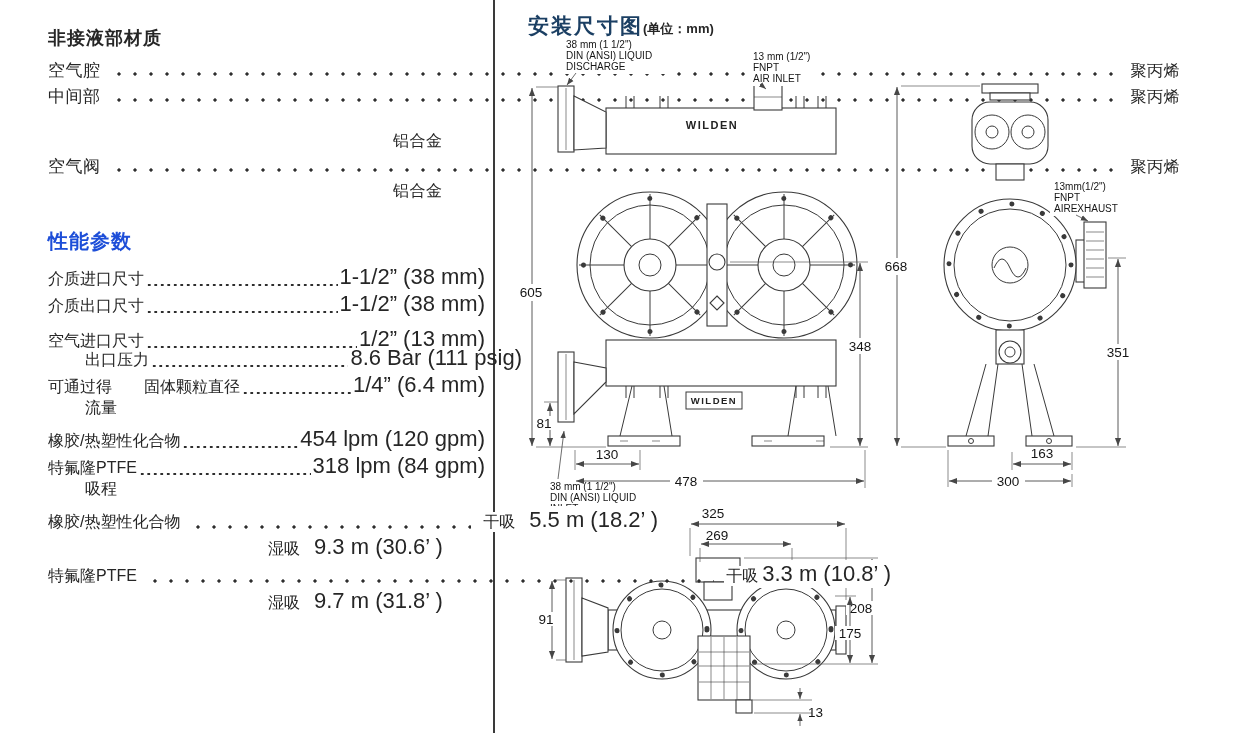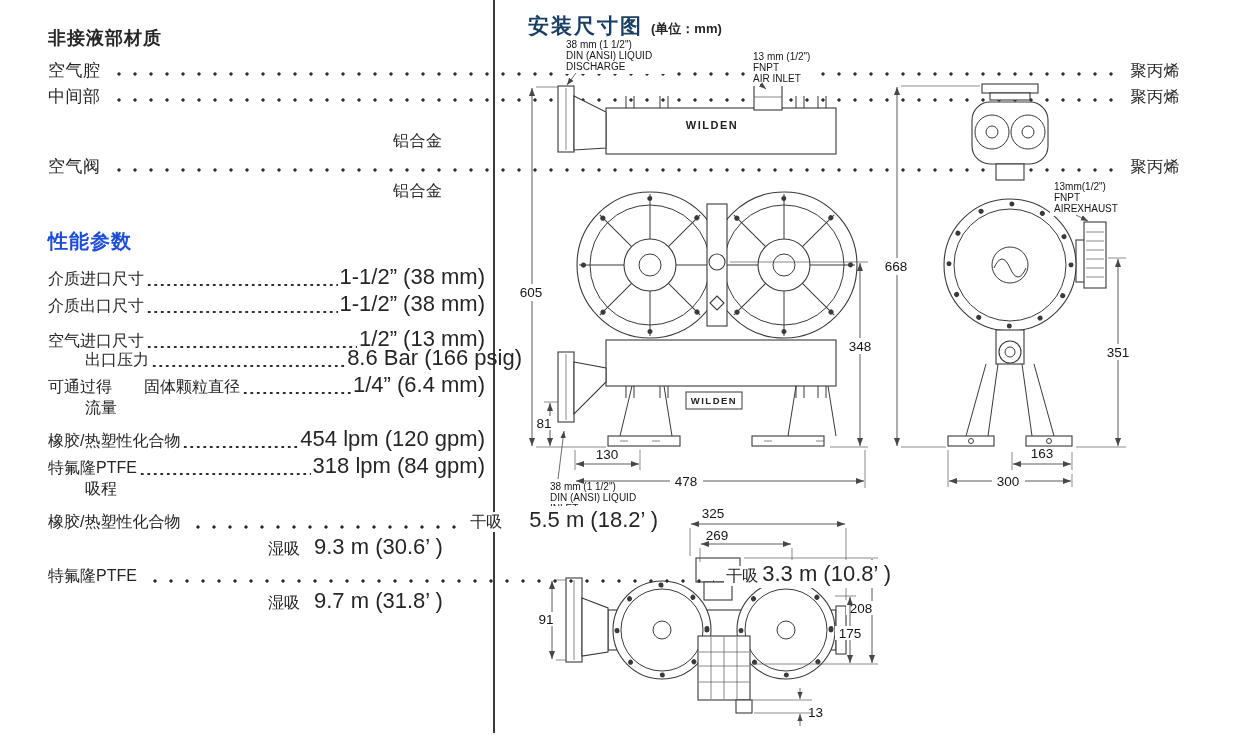--- a/index.html
+++ b/index.html
@@ -9,32 +9,32 @@
   .z1{z-index:1}.z3{z-index:3}
   #drawing{position:absolute;left:500px;top:0;z-index:2}
   .row{display:flex;align-items:baseline;white-space:nowrap;line-height:1.25}
   .mat{font-size:17px;letter-spacing:.5px}
   .mat .val{font-size:16px}
   .perf{font-size:16px}
   .perf .val{font-size:22px}
   .mh{font-size:18px;font-weight:600;letter-spacing:1px}
   .ph{font-size:20px;font-weight:700;color:#1d4ed8;letter-spacing:1px}
   .title{font-size:21px;font-weight:700;color:#1b3f63;letter-spacing:2px}
-  .unit{font-size:13px;font-weight:600;margin-left:8px}
+  .unit{font-size:13px;font-weight:600;}
   .divider{position:absolute;left:493px;top:0;width:2px;height:733px;background:#3a3a3a;z-index:1}
   .lead-sp{flex:1;height:6px;align-self:flex-end;margin:0 10px 4px;
     background-image:radial-gradient(circle,#2e2e2e 1.5px,transparent 1.7px);
     background-size:16px 6px;background-repeat:repeat-x;background-position:left bottom}
   .lead-dn{flex:1;height:6px;align-self:flex-end;margin:0 2px 3px;
     background-image:radial-gradient(circle,#2e2e2e 1.2px,transparent 1.4px);
     background-size:6.5px 6px;background-repeat:repeat-x;background-position:left bottom}
   .wbg{background:#fff;padding:0 2px}
   .sp32{display:inline-block;width:32px}
   .gap46{}
-  .gap10{margin-left:23px}
+  .gap10{margin-left:10px}
   .gap14{display:inline-block;width:14px}
   svg text{font-family:"Liberation Sans","DejaVu Sans",sans-serif}
   .o1{fill:#fff;stroke:#3a3a3a;stroke-width:1.1}
   .o0{fill:none;stroke:#3a3a3a;stroke-width:1}
   .thin{fill:none;stroke:#3a3a3a;stroke-width:.6}
   .bolts{fill:none;stroke:#3a3a3a;stroke-width:5;stroke-linecap:round}
   .dim{stroke:#474747;stroke-width:.9;marker-start:url(#arr);marker-end:url(#arr)}
   .ext{stroke:#5a5a5a;stroke-width:.7;fill:none}
   .lead{stroke:#474747;stroke-width:.8;marker-end:url(#arr);fill:none}
   .plate{fill:#fff}
@@ -80,21 +80,21 @@
   <span class="val">1-1/2”  (38 mm)</span>
 </div>
 <div class="abs row perf z3" style="left:48px;top:325px;width:437px">
   <span>空气进口尺寸</span>
   <span class="lead-dn"></span>
   <span class="val">1/2”  (13 mm)</span>
 </div>
 <div class="abs row perf z3" style="left:48px;top:344px;width:437px;padding-left:37px">
   <span>出口压力</span>
   <span class="lead-dn"></span>
-  <span class="val">8.6 Bar (166 psig)</span>
+  <span class="val">8.6 Bar (111 psig)</span>
 </div>
 <div class="abs row perf z3" style="left:48px;top:371px;width:437px">
   <span>可通过得</span>
   <span class="sp32"></span>
   <span>固体颗粒直径</span>
   <span class="lead-dn"></span>
   <span class="val">1/4”  (6.4 mm)</span>
 </div>
 <div class="abs row perf z3" style="left:48px;top:398px;width:437px;padding-left:37px">
   <span>流量</span>

